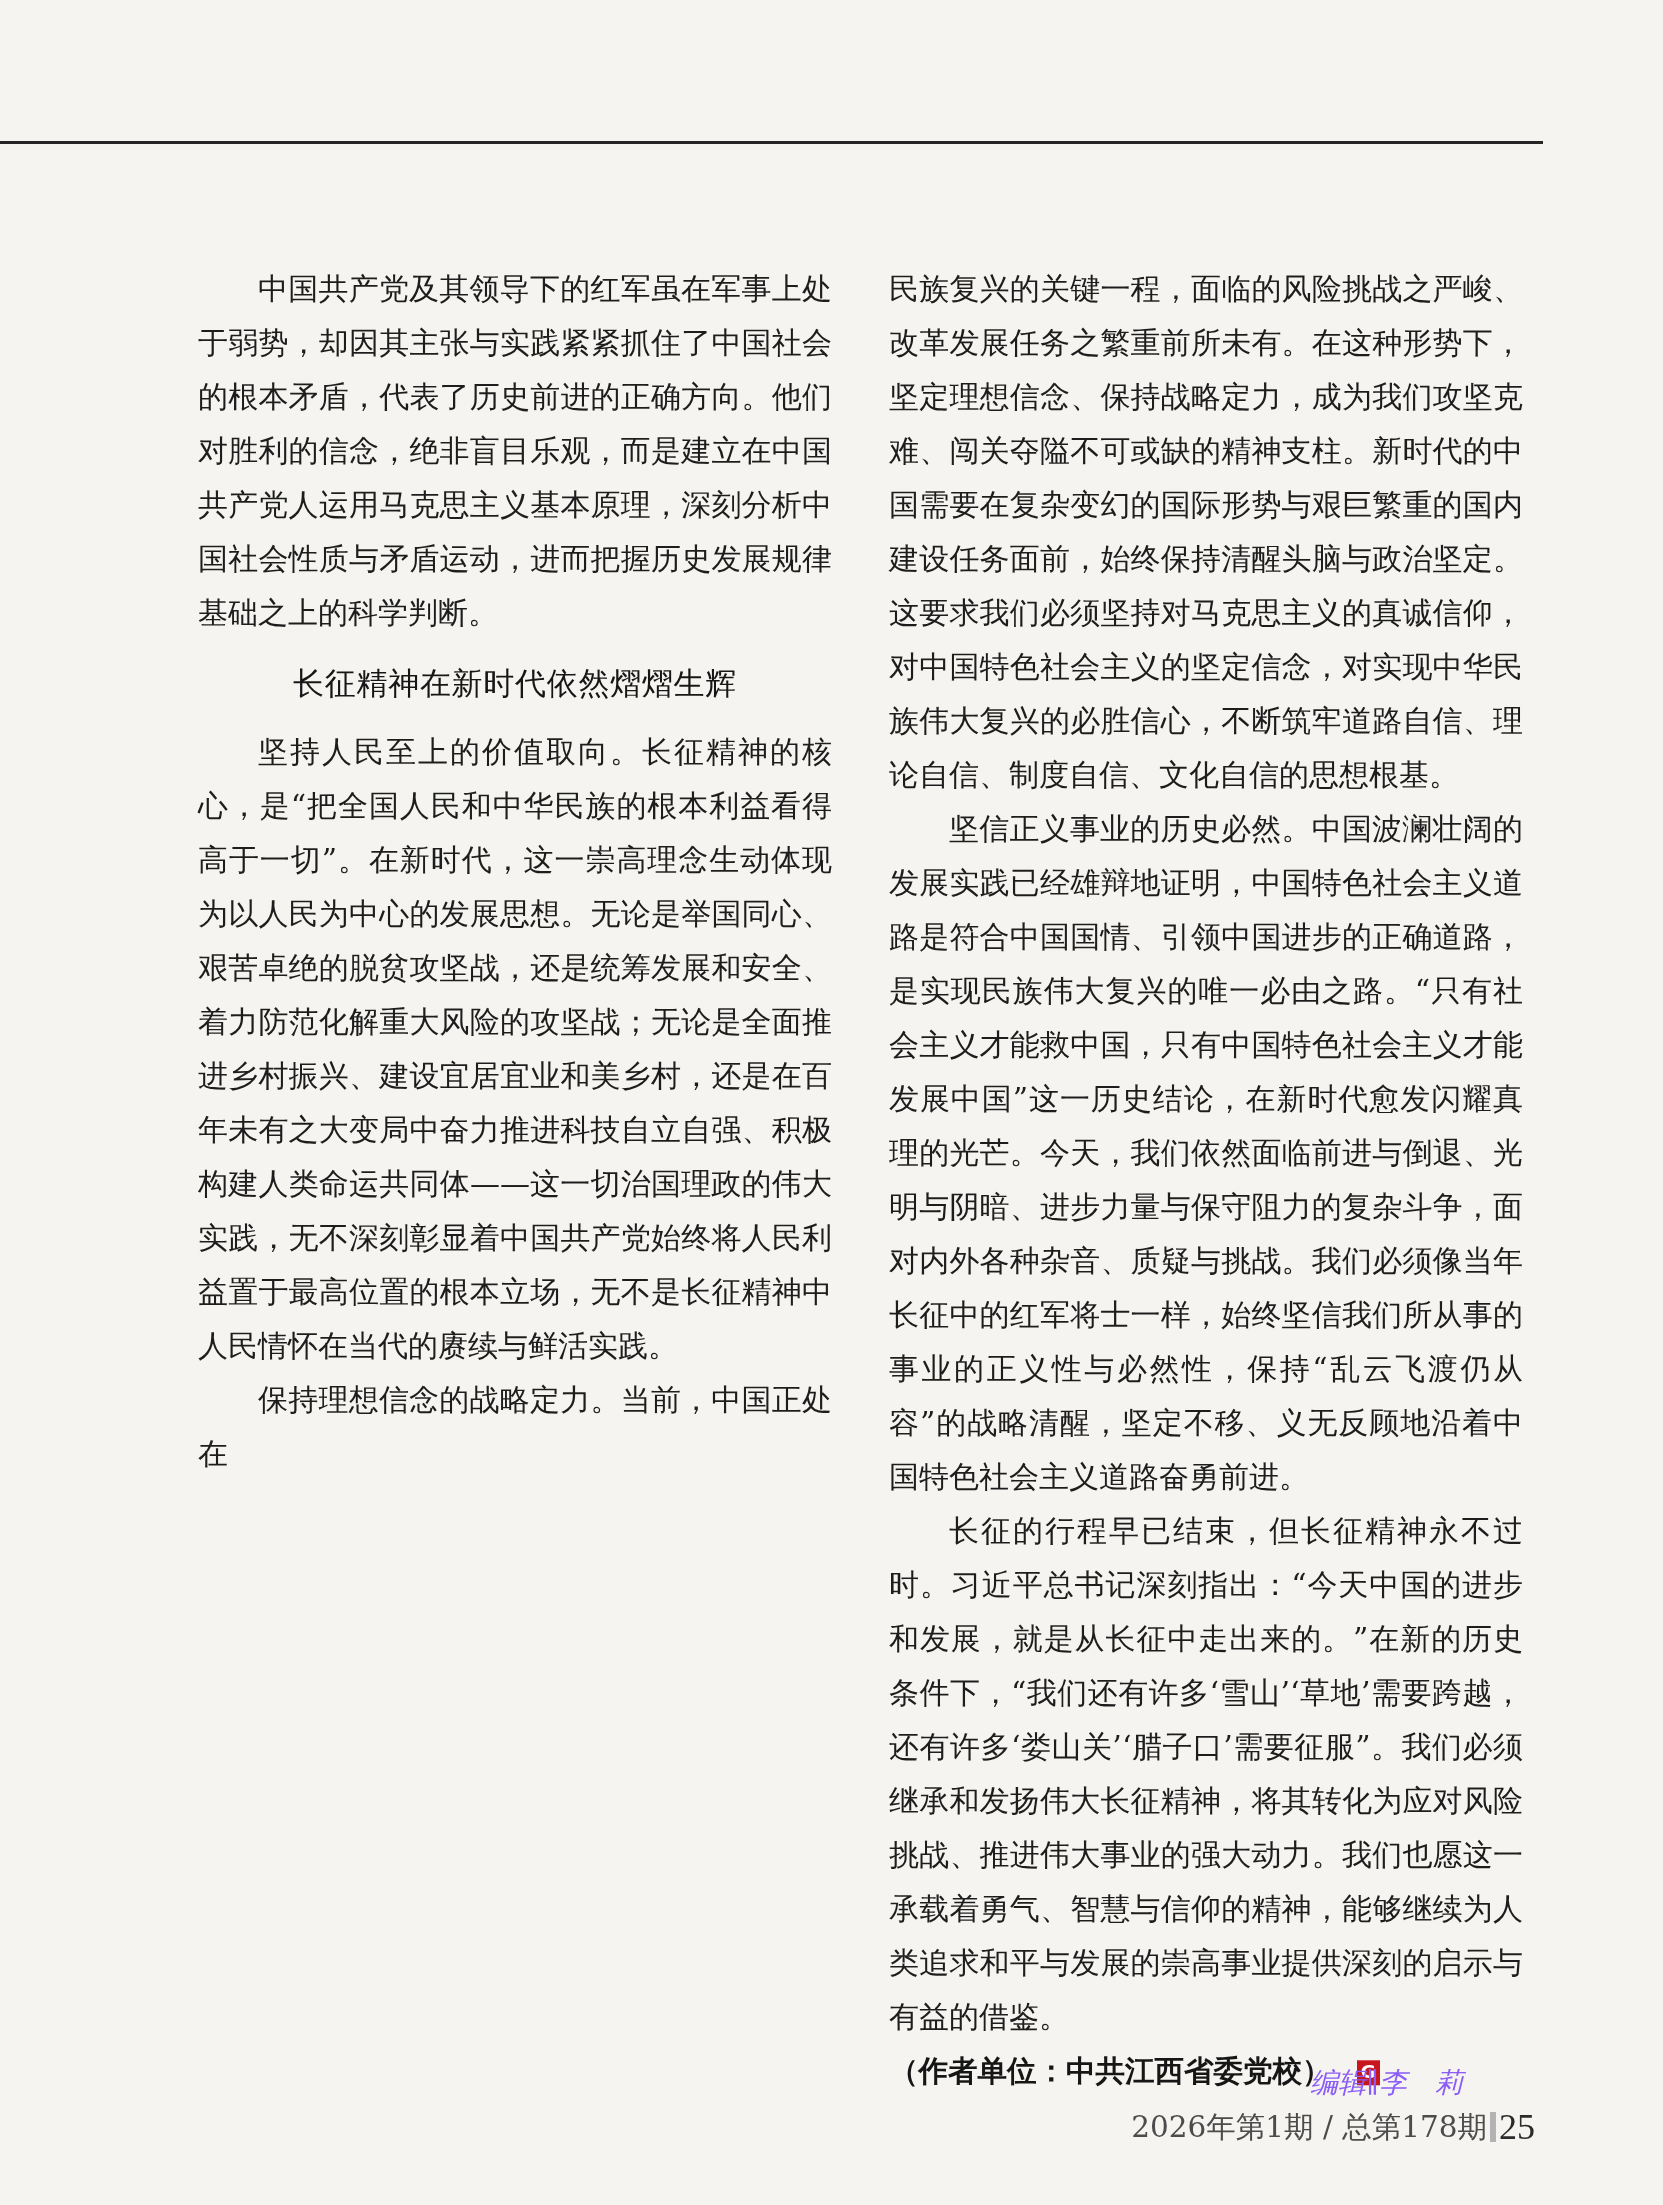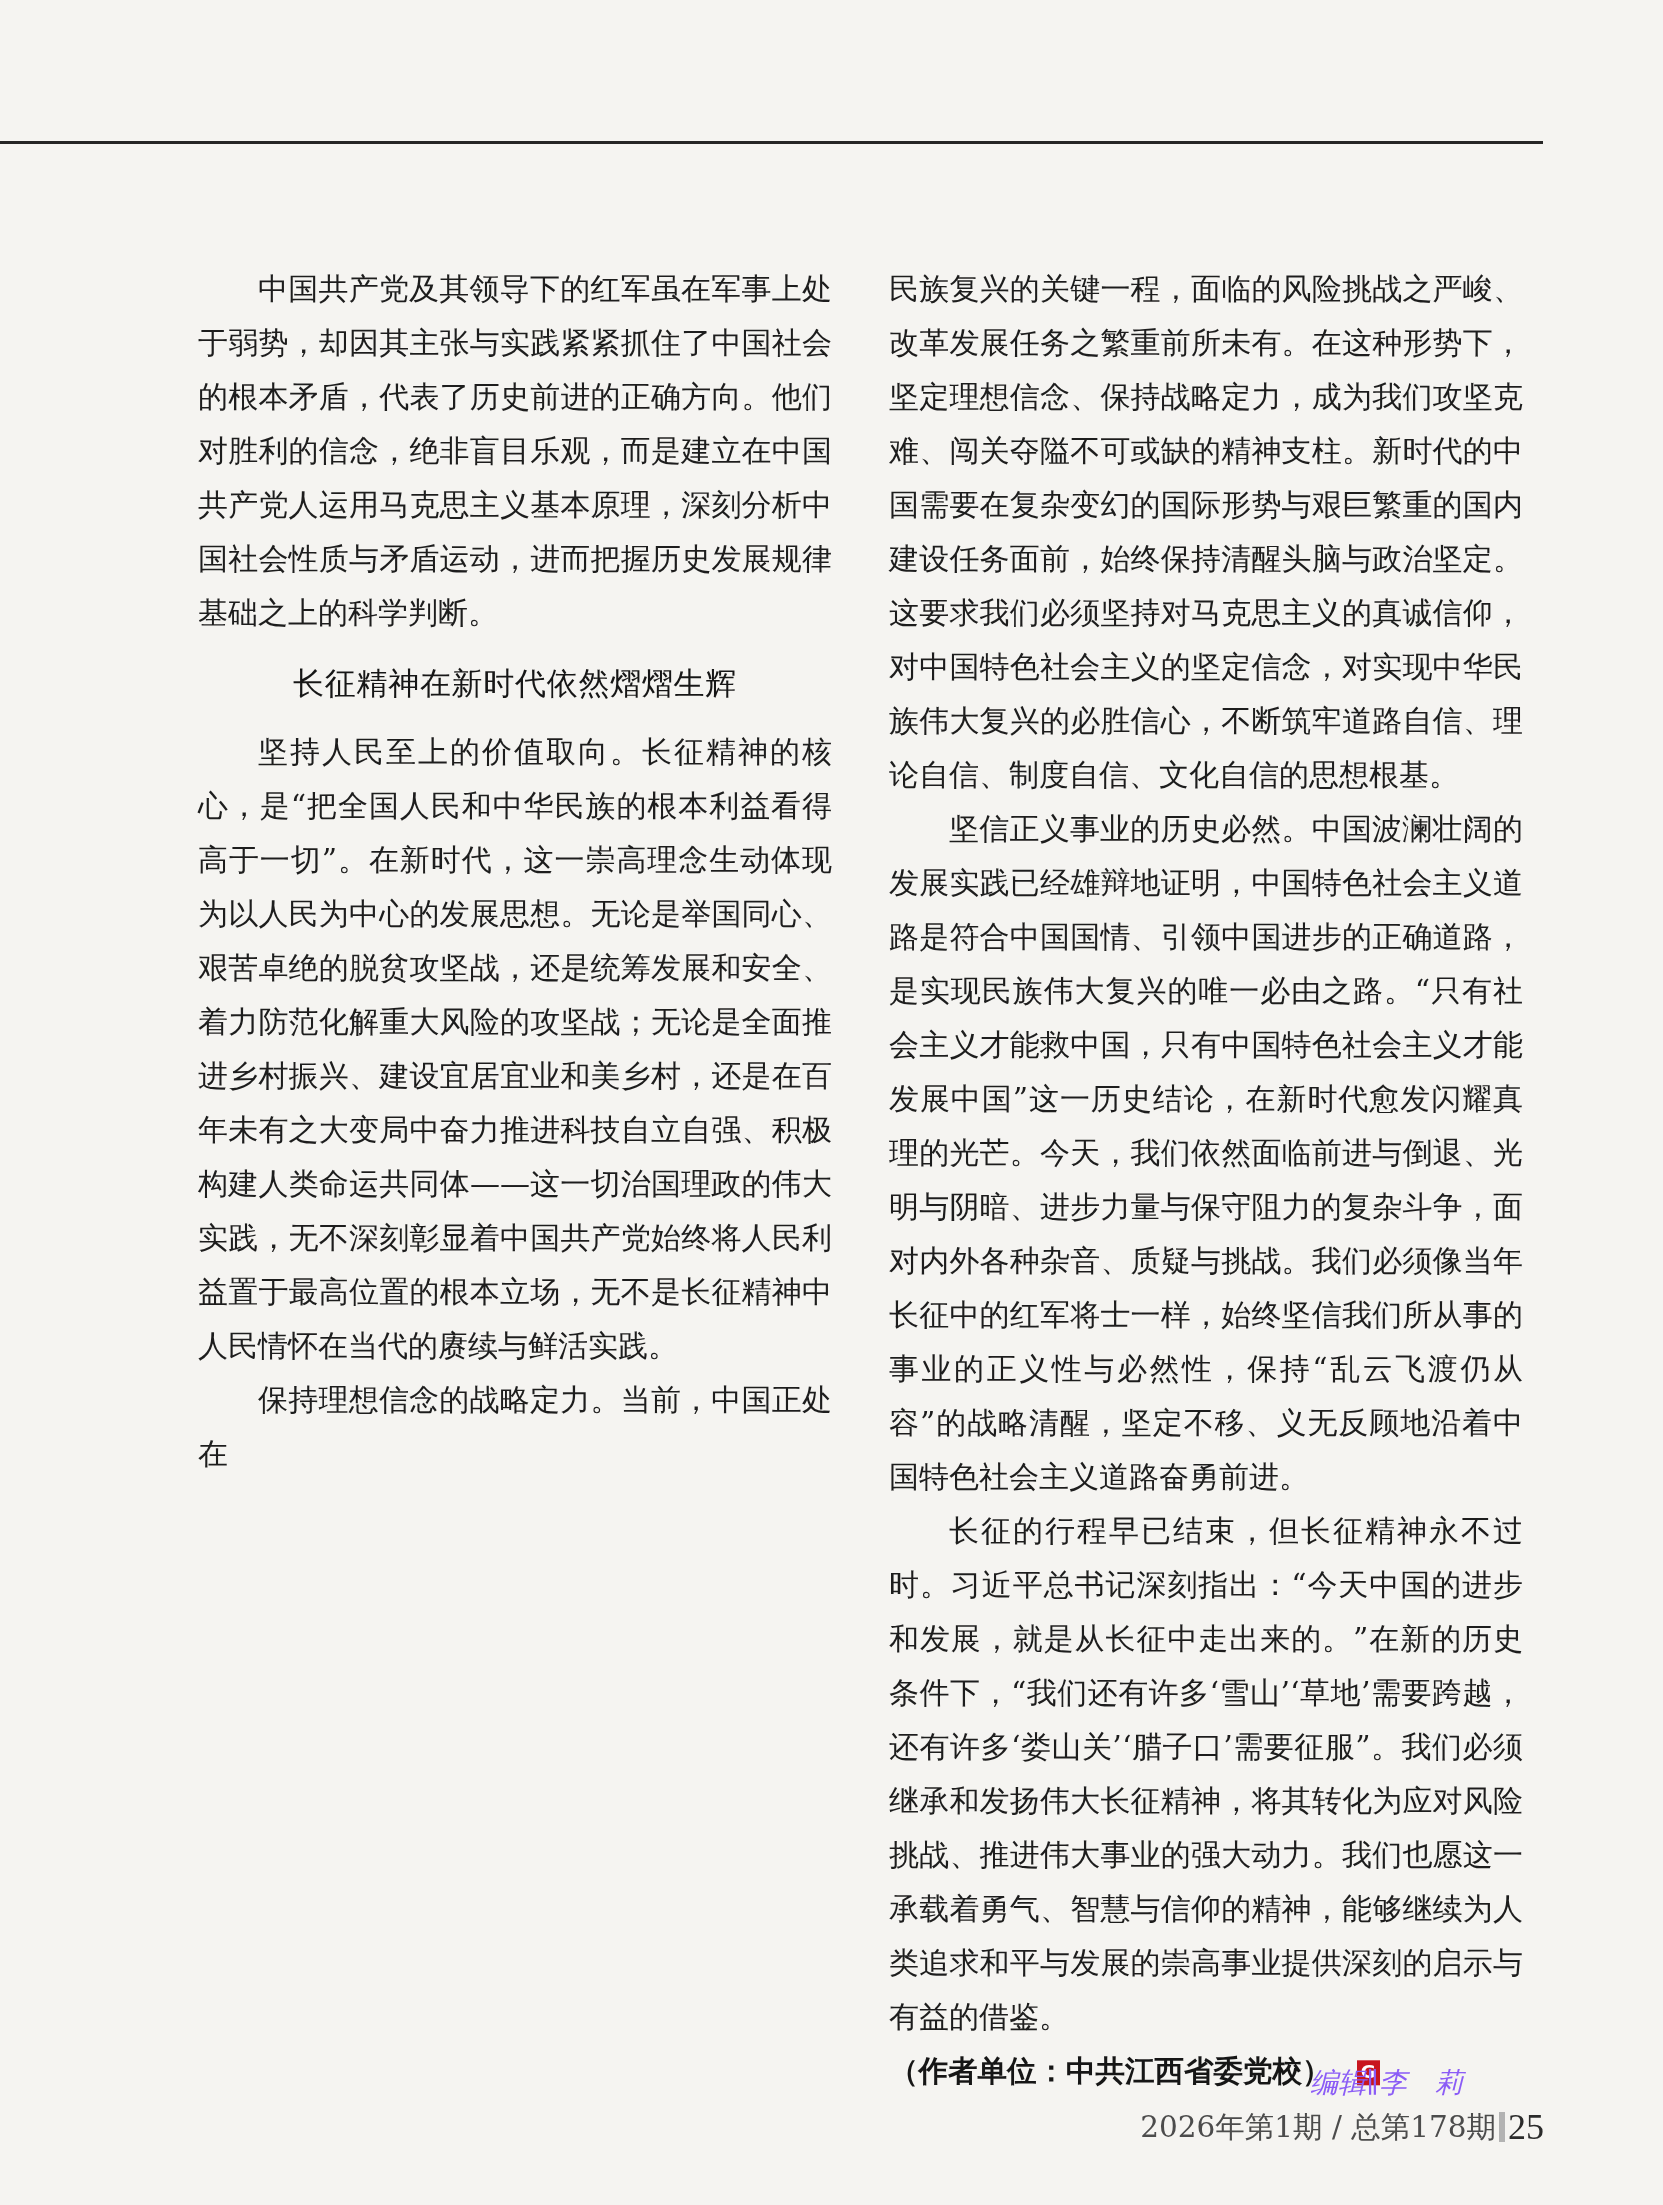--- a/index.html
+++ b/index.html
@@ -56,21 +56,21 @@
     transform:translateY(1.3px);
   }
   .footer-editor{
     position:absolute;top:2063px;right:201px;
     font-style:italic;
     font-size:28px;line-height:39px;
     color:#8b5cf6;
     font-family:"DejaVu Serif", serif;
   }
   .footer-issue{
-    position:absolute;top:2108px;right:120px;
+    position:absolute;top:2108px;right:129px;
     display:flex;align-items:center;gap:3px;
   }
   .issue-text{
     font-size:29.5px;color:#4c4c4c;line-height:38px;
     font-family:"DejaVu Serif", serif;
   }
   .vbar{width:5.9px;height:30px;background:#b3b3b3;}
   .pagenum{
     font-family:Liberation Serif, serif;
     font-size:36px;line-height:38px;color:#2b2b2b;

